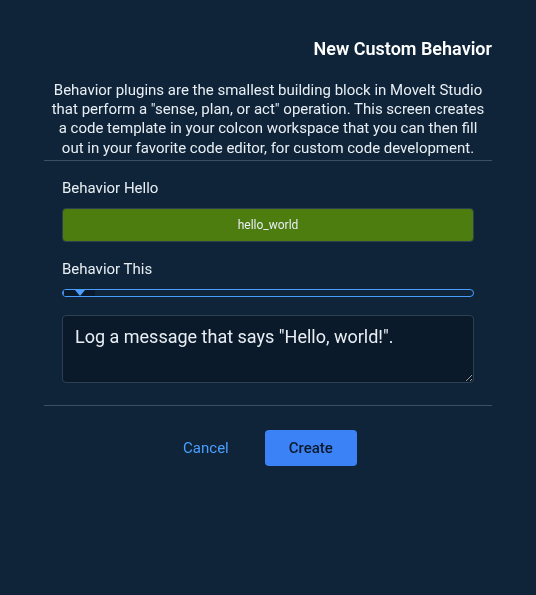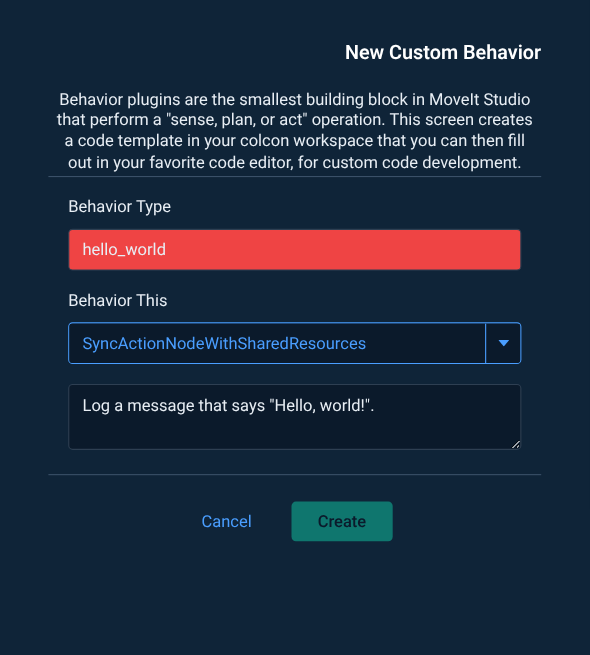--- a/index.html
+++ b/index.html
@@ -48,28 +48,29 @@
       margin-bottom: 18px;
     }
     .field-label {
       display: block;
       font-size: 15px;
       color: #e8eef4;
       margin-bottom: 11px;
     }
     .text-input {
       width: 100%;
-      background: #ef4444;
+      background: #4d7c0f;
       border: 1px solid #2e3f52;
       border-radius: 4px;
       color: #e8eef4;
-      font-size: 15px;
+      font-size: 12px;
       padding: 9px 12px;
       outline: none;
       font-family: inherit;
+      text-align: center;
     }
     .select-wrap {
       display: flex;
       width: 100%;
       border: 1px solid #4a9eff;
       border-radius: 4px;
       overflow: hidden;
     }
     .select-display {
       flex: 1;
@@ -95,21 +96,21 @@
       width: 10px;
       height: 6px;
       fill: #4a9eff;
     }
     .textarea {
       width: 100%;
       background: #0b1a2b;
       border: 1px solid #2e3f52;
       border-radius: 4px;
       color: #e8eef4;
-      font-size: 15px;
+      font-size: 18px;
       padding: 9px 12px;
       outline: none;
       resize: vertical;
       min-height: 56px;
       font-family: inherit;
       line-height: 1.35;
     }
     .actions {
       display: flex;
       justify-content: center;
@@ -120,21 +121,21 @@
     .btn-cancel {
       background: none;
       border: none;
       color: #4a9eff;
       font-size: 15px;
       cursor: pointer;
       padding: 8px 4px;
       font-family: inherit;
     }
     .btn-create {
-      background: #0f766e;
+      background: #3b82f6;
       border: none;
       color: #0b1a2b;
       font-size: 15px;
       font-weight: 500;
       padding: 9px 24px;
       border-radius: 4px;
       cursor: pointer;
       font-family: inherit;
     }
   </style>
@@ -142,28 +143,27 @@
 <body>
 
 <div class="dialog">
   <h2 class="dialog-title">New Custom Behavior</h2>
   <p class="dialog-desc">Behavior plugins are the smallest building block in MoveIt Studio that perform a "sense, plan, or act" operation. This screen creates a code template in your colcon workspace that you can then fill out in your favorite code editor, for custom code development.</p>
 
   <hr class="divider">
 
   <div class="form">
     <div class="field">
-      <label class="field-label">Behavior Type</label>
+      <label class="field-label">Behavior Hello</label>
       <input type="text" class="text-input" value="hello_world" style="">
     </div>
 
     <div class="field">
       <label class="field-label">Behavior This</label>
       <div class="select-wrap">
-        <button type="button" class="select-display">SyncActionNodeWithSharedResources</button>
         <div class="select-arrow">
           <svg viewBox="0 0 10 6">
               <path d="M0 0 L10 0 L5 6 Z"></path>
             </svg>
         </div>
       </div>
     </div>
 
     <div class="field">
       <textarea class="textarea" style="">Log a message that says "Hello, world!".</textarea>

